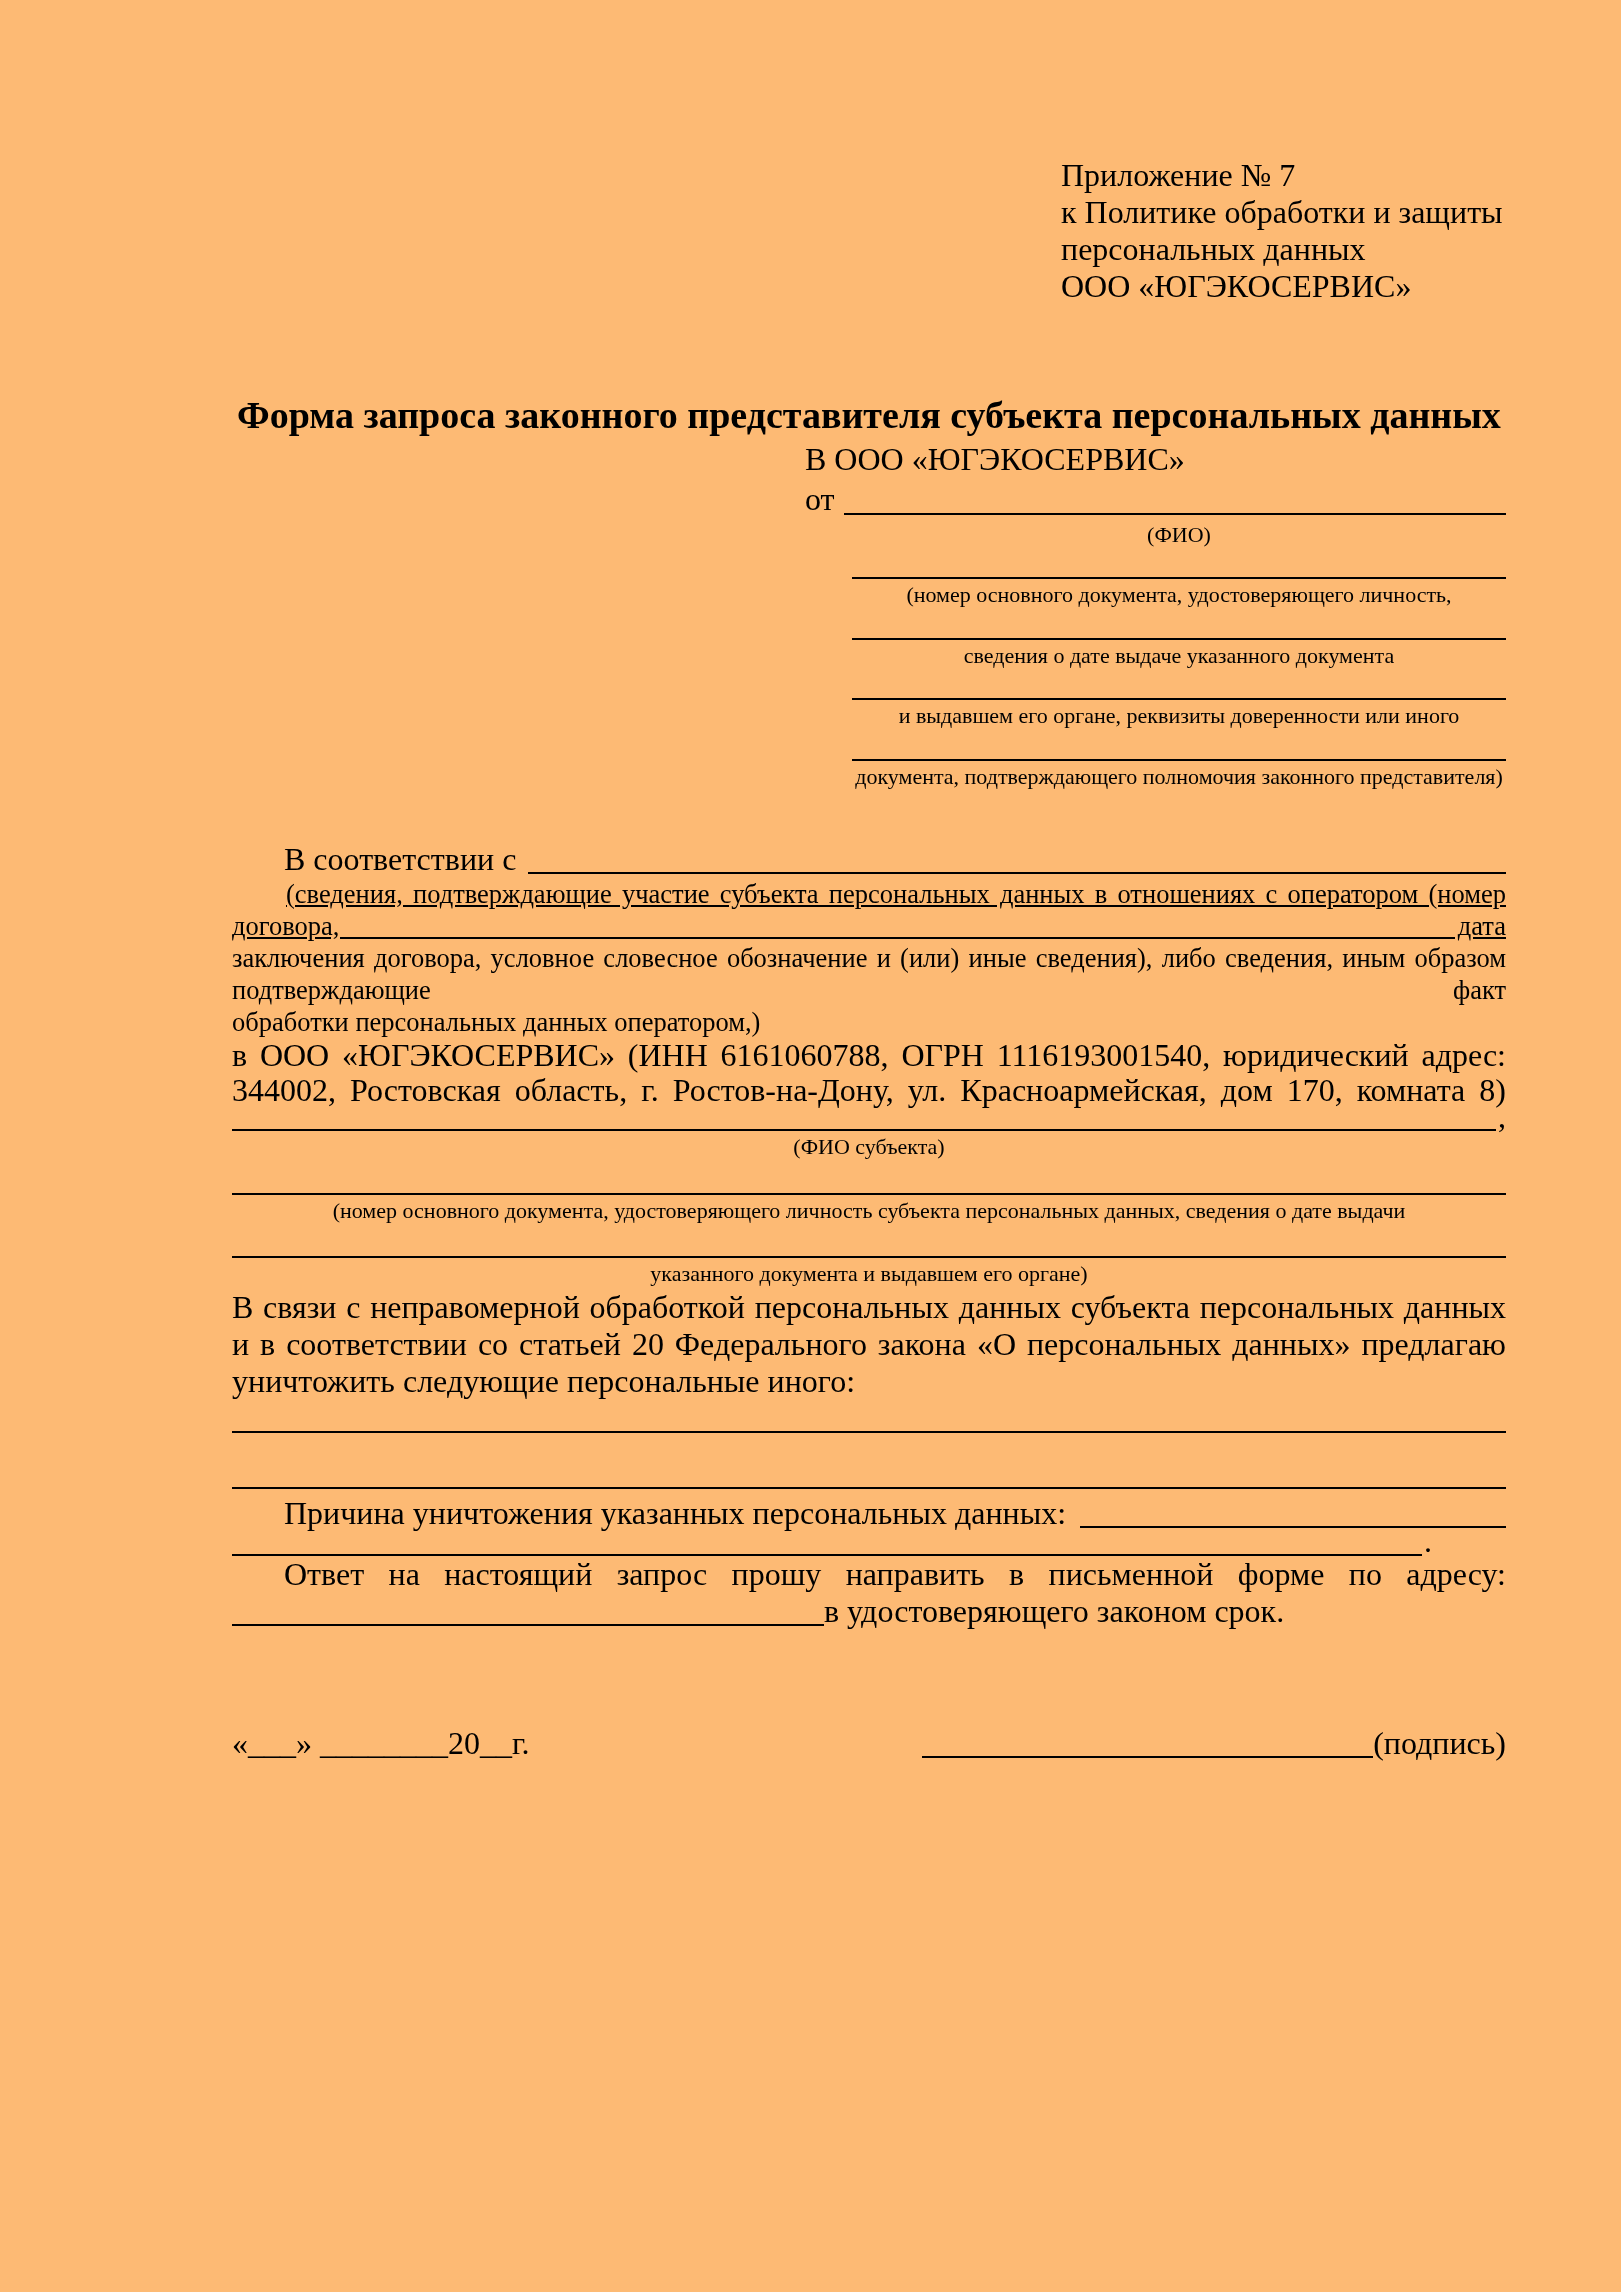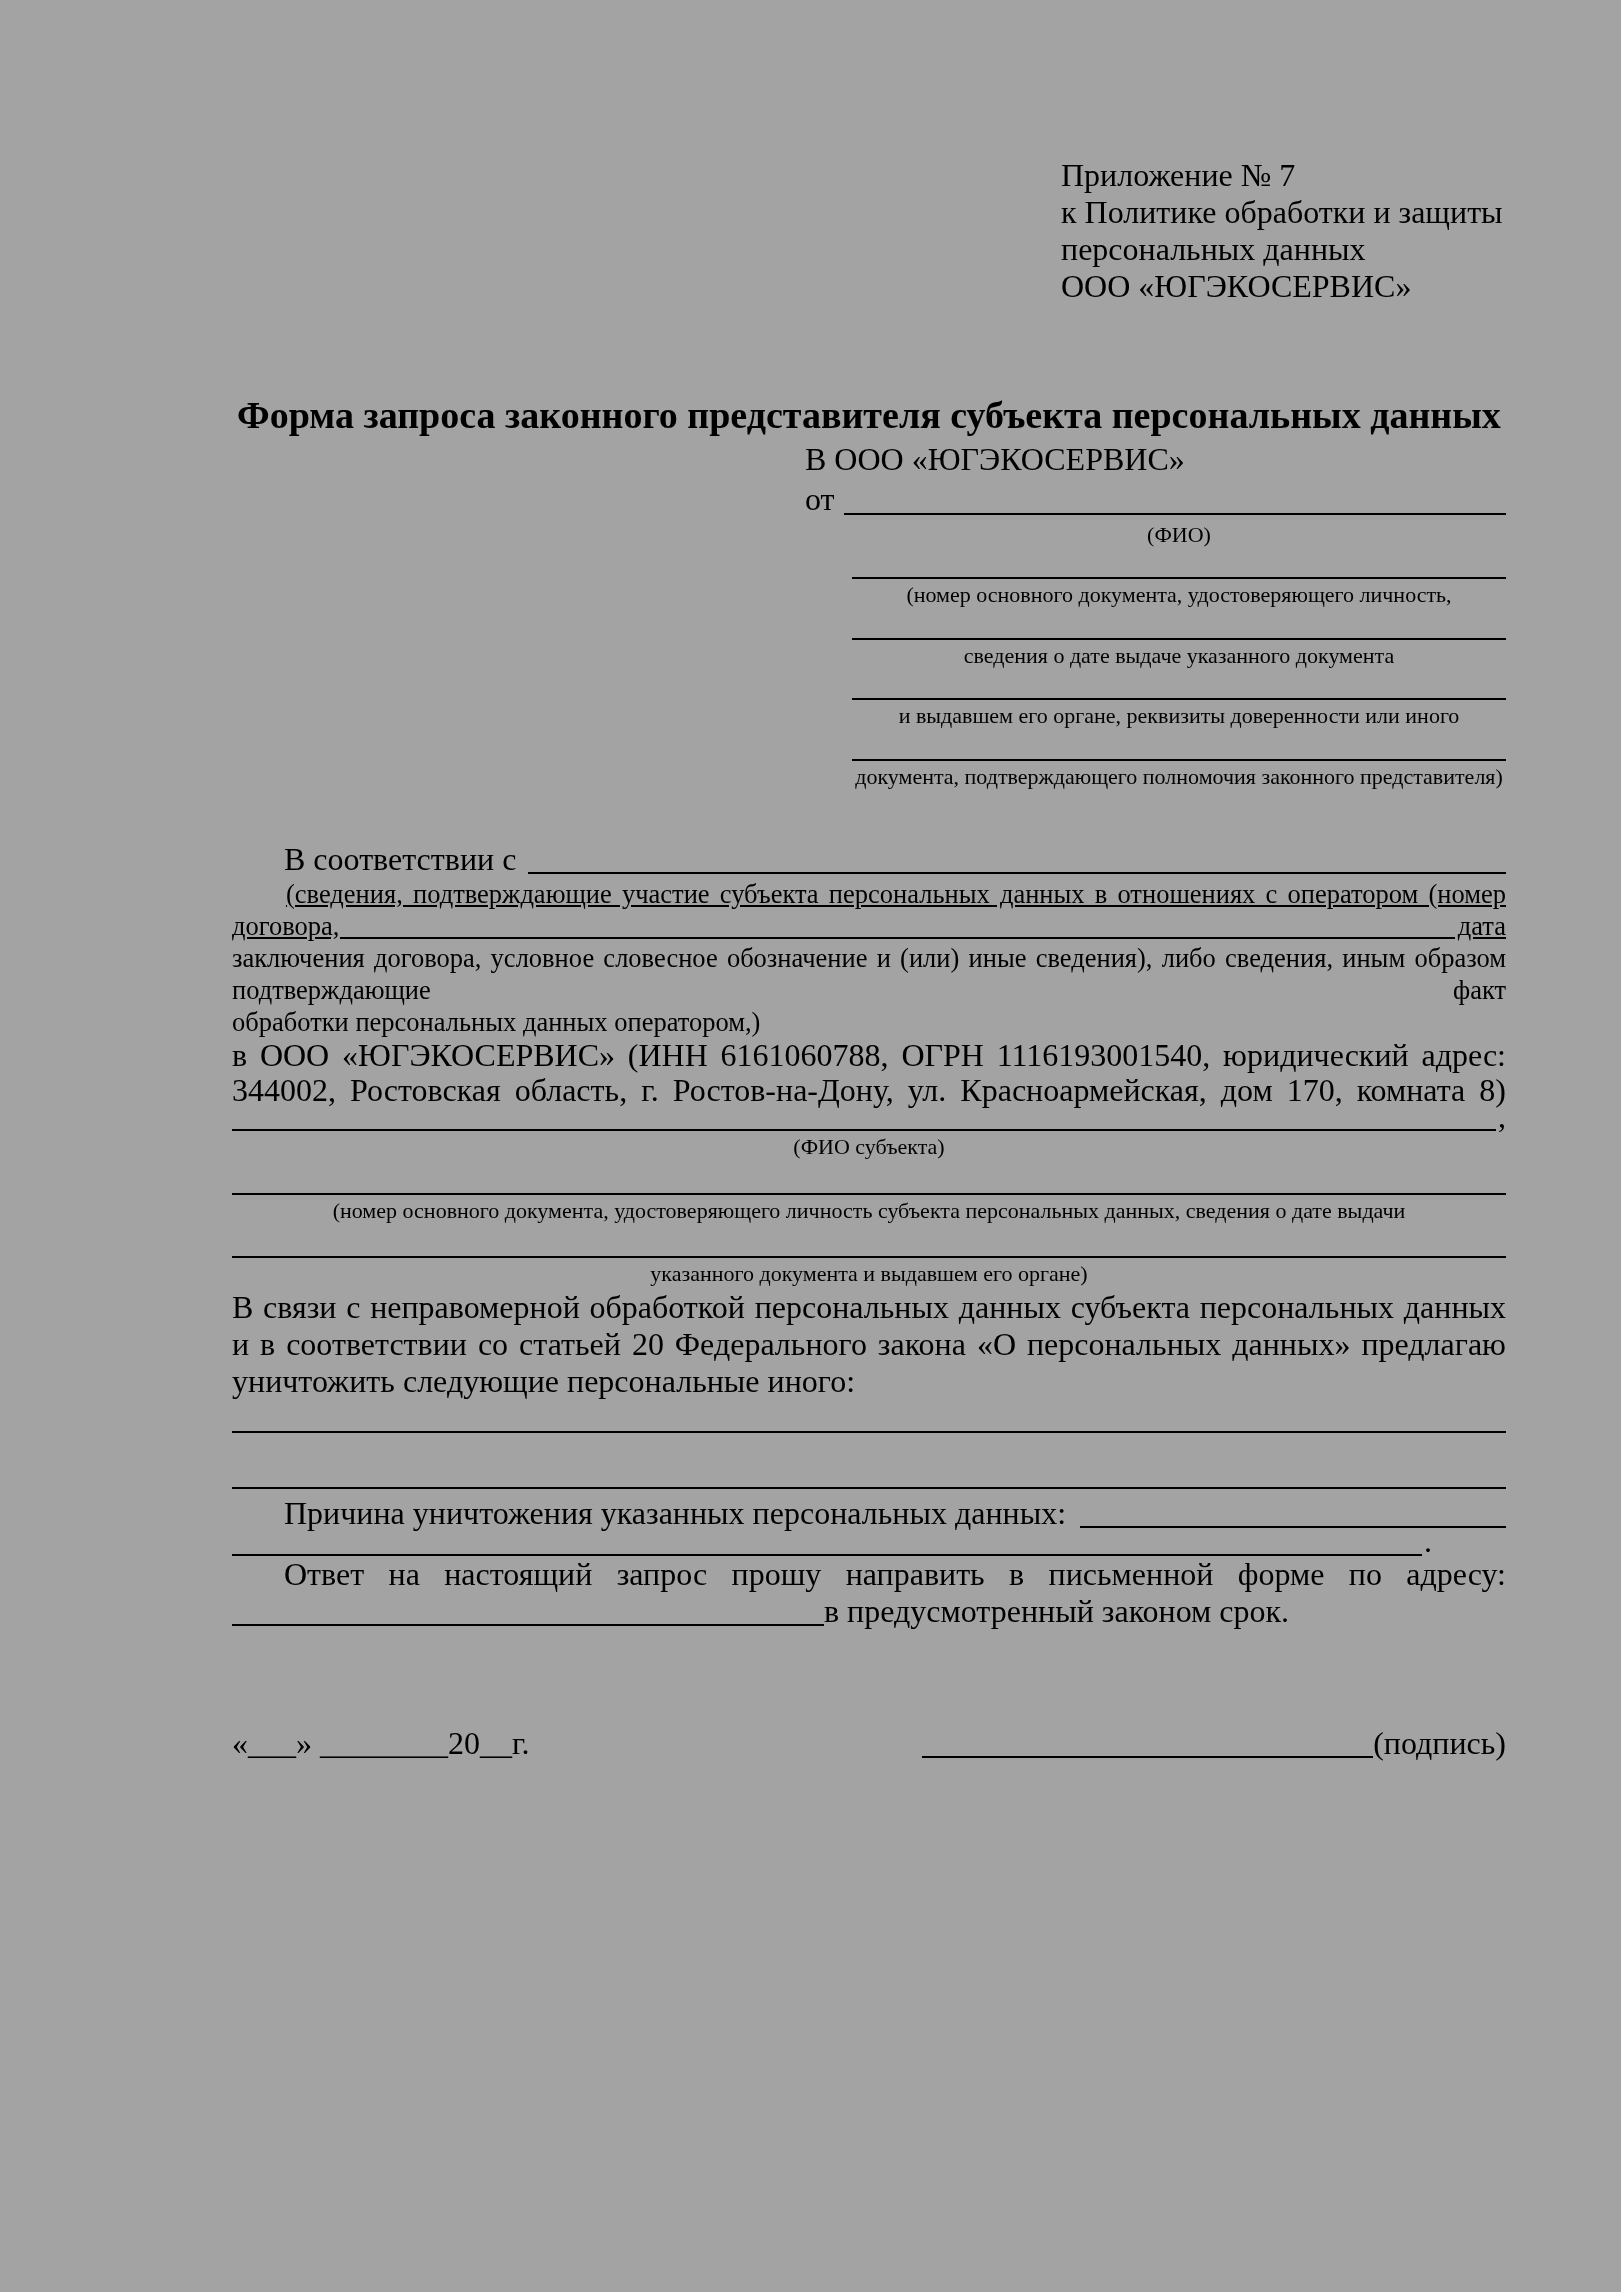--- a/index.html
+++ b/index.html
@@ -2,21 +2,21 @@
 <html><head>
 <meta charset="utf-8">
 <style>
   * { margin: 0; padding: 0; box-sizing: border-box; }
   html, body { background: #ffffff; }
   .page {
     position: relative;
     width: 1621px;
     height: 2293px;
     margin: 0 auto;
-    background: #a3a3a3;
+    background: #fdba74;
     color: #000000;
     font-family: "Liberation Serif", "DejaVu Serif", serif;
     font-size: 32px;
     padding: 157px 115px 0 232px;
     overflow: hidden;
   }
   .nowrap { white-space: nowrap; }
 
   
   .appendix { margin-left: 829px; line-height: 37px; }
@@ -185,21 +185,21 @@
     <div class="fill"></div>
   </div>
   <div class="line-row period-row">
     <div class="fill"></div>
     <span class="tail">.</span>
   </div>
 
   <div class="answer-line">Ответ на настоящий запрос прошу направить в письменной форме по адресу:</div>
   <div class="srok-row">
     <div class="blank-fixed"></div>
-    <span>в предусмотренный законом срок.</span>
+    <span>в удостоверяющего законом срок.</span>
   </div>
 
   <div class="footer-row">
     <div>«___» ________20__г.</div>
     <div class="sig">
       <div class="sig-blank"></div>
       <span>(подпись)</span>
     </div>
   </div>
 

